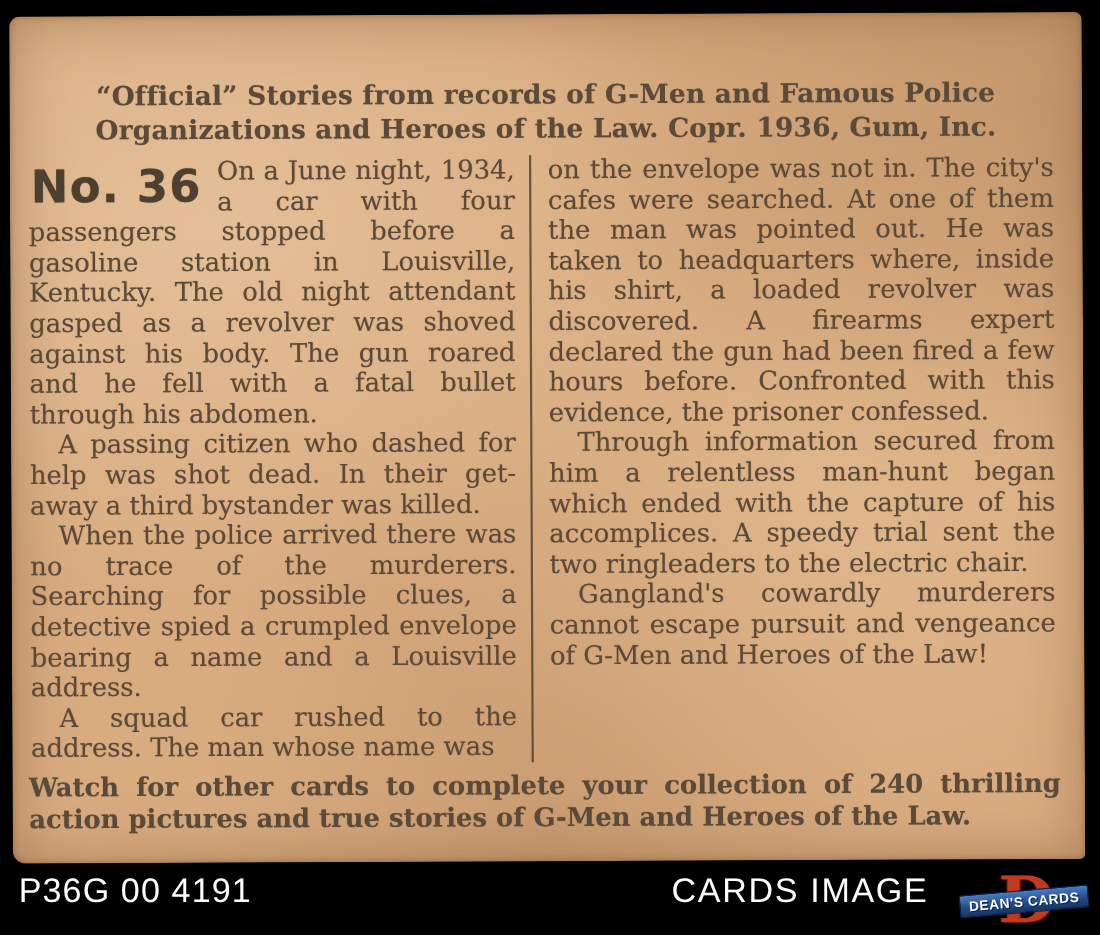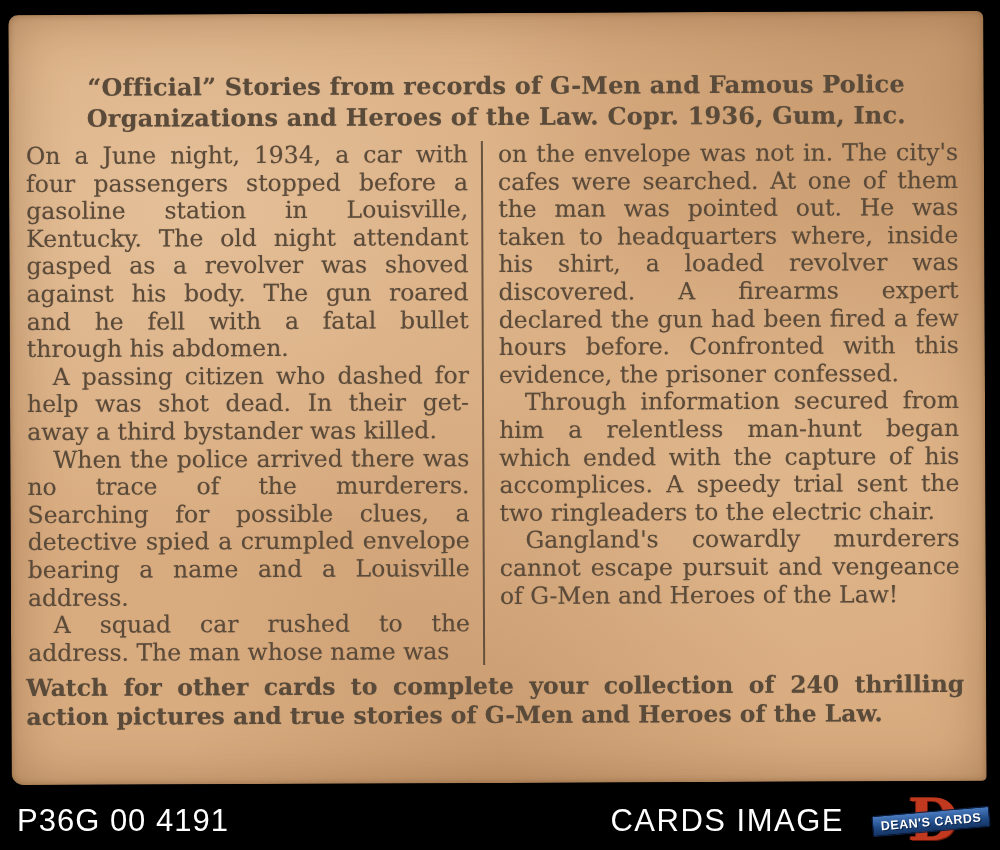--- a/index.html
+++ b/index.html
@@ -73,21 +73,21 @@
     text-shadow: 0 0 1px rgba(90,74,57,0.45);
   }
 
   
   .bottom-bar {
     position: absolute;
     left: 0; bottom: 0;
     width: 1000px; height: 58px;
     background: #000;
     display: flex;
-    align-items: center;
+    align-items: flex-start;
     font-family: "Liberation Sans", sans-serif;
     color: #ffffff;
   }
   .bar-id { margin-left: 17px; font-size: 31px; letter-spacing: 1px; }
   .bar-label { margin-left: auto; margin-right: 28px; font-size: 31px; letter-spacing: 1.5px; }
 
   .logo {
     position: relative;
     width: 118px; height: 54px;
     margin-right: 10px;
@@ -127,21 +127,21 @@
 
 <div class="card">
 
   <div class="card-header">
     <div>“Official” Stories from records of G-Men and Famous Police</div>
     <div>Organizations and Heroes of the Law.  Copr. 1936, Gum, Inc.</div>
   </div>
 
   <div class="columns">
     <div class="col col-left">
-      <p><span>On a June night, 1934, a car with four passengers stopped before a gasoline station in Louisville, Kentucky. The old night attendant gasped as a revolver was shoved against his body. The gun roared and he fell with a fatal bullet through his abdomen.</span></p>
+      <p><span class="card-no">No. 36</span><span>On a June night, 1934, a car with four passengers stopped before a gasoline station in Louisville, Kentucky. The old night attendant gasped as a revolver was shoved against his body. The gun roared and he fell with a fatal bullet through his abdomen.</span></p>
       <p class="indent">A passing citizen who dashed for help was shot dead. In their get-away a third bystander was killed.</p>
       <p class="indent">When the police arrived there was no trace of the murderers. Searching for possible clues, a detective spied a crumpled envelope bearing a name and a Louisville address.</p>
       <p class="indent">A squad car rushed to the address. The man whose name was</p>
     </div>
     <div class="col col-right">
       <p>on the envelope was not in. The city's cafes were searched. At one of them the man was pointed out. He was taken to headquarters where, inside his shirt, a loaded revolver was discovered. A firearms expert declared the gun had been fired a few hours before. Confronted with this evidence, the prisoner confessed.</p>
       <p class="indent">Through information secured from him a relentless man-hunt began which ended with the capture of his accomplices. A speedy trial sent the two ringleaders to the electric chair.</p>
       <p class="indent">Gangland's cowardly murderers cannot escape pursuit and vengeance of G-Men and Heroes of the Law!</p>
     </div>
   </div>

